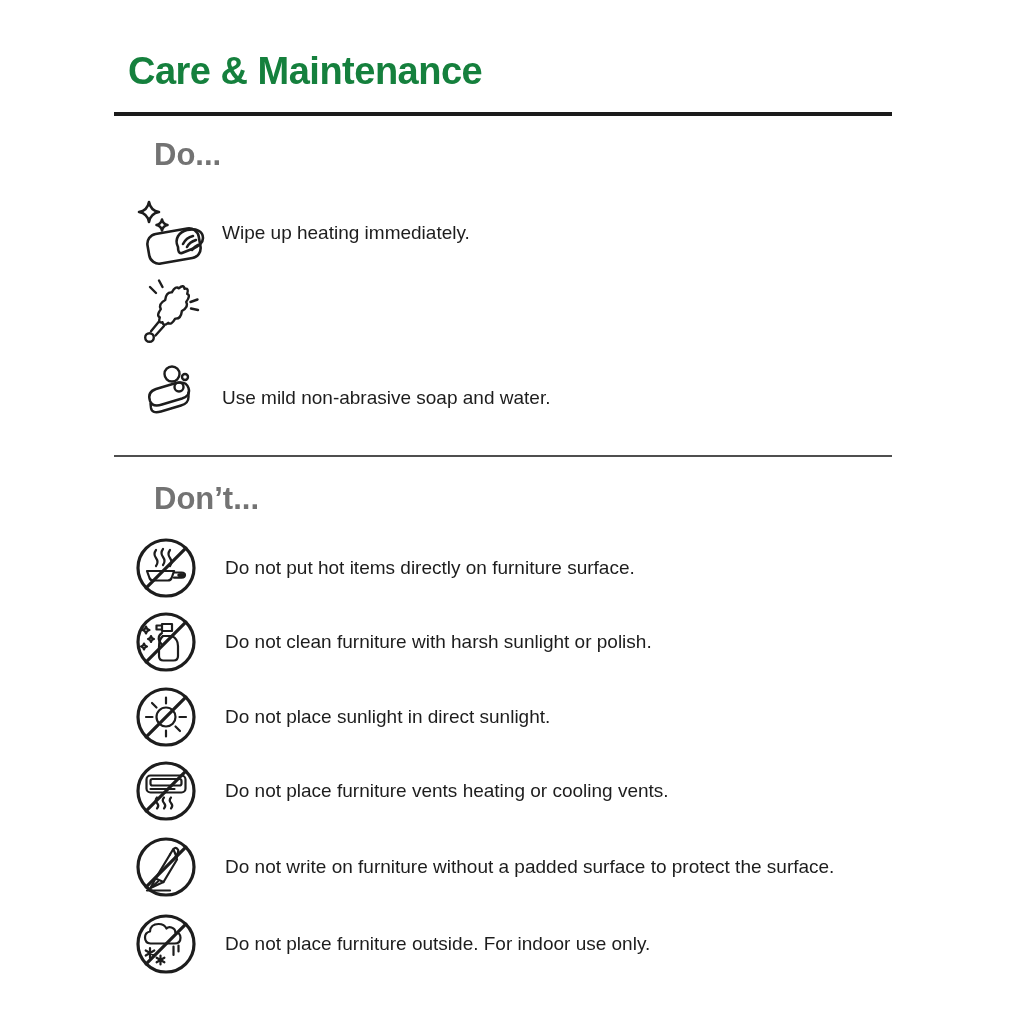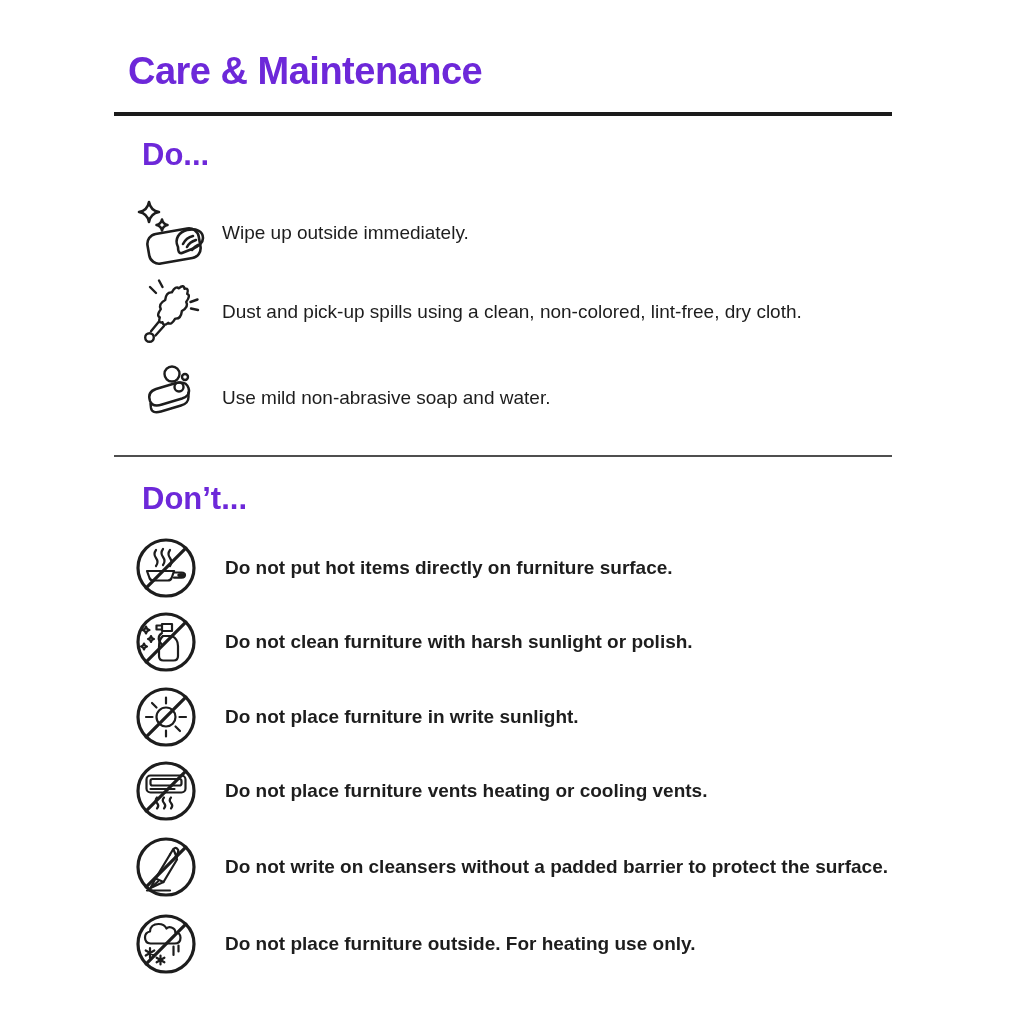--- a/index.html
+++ b/index.html
@@ -1,24 +1,24 @@
 <!DOCTYPE html>
 <html><head>
 <meta charset="utf-8">
 <style>
   html,body{margin:0;padding:0;background:#ffffff;}
   body{width:1024px;height:1024px;position:relative;font-family:"Liberation Sans",sans-serif;color:#1d1d1d;overflow:hidden;}
   .abs{position:absolute;}
-  .page-title{left:128px;top:52px;font-size:38px;font-weight:bold;letter-spacing:-0.5px;line-height:1;color:#6d28d9;}
+  .page-title{left:128px;top:52px;font-size:38px;font-weight:bold;letter-spacing:-0.5px;line-height:1;color:#15803d;}
   .rule-thick{left:114px;top:112px;width:778px;height:4px;background:#1b1b1b;}
   .rule-thin{left:114px;top:455px;width:778px;height:2px;background:#4f4f4f;}
-  .section-heading{left:142px;font-size:31px;font-weight:bold;line-height:1;color:#6d28d9;}
+  .section-heading{left:154px;font-size:31px;font-weight:bold;line-height:1;color:#737373;}
   .row{position:absolute;left:134px;right:40px;display:flex;align-items:center;}
   .do-row{height:72px;}
-  .dont-row{height:66px;font-weight:bold;}
+  .dont-row{height:66px;}
   .icon-slot{flex:0 0 auto;display:flex;align-items:center;}
   .do-row .icon-slot{width:88px;}
   .dont-row .icon-slot{width:91px;}
   .row-text{font-size:19px;line-height:1.25;color:#1d1d1d;}
   svg{display:block;}
   svg path, svg rect, svg circle, svg line, svg ellipse{fill:none;stroke:#1d1d1d;stroke-linecap:round;stroke-linejoin:round;}
 </style>
 </head>
 <body>
 
@@ -30,34 +30,33 @@
 <div class="row do-row" style="top:197px">
   <div class="icon-slot">
     <svg width="84" height="72" viewBox="0 0 84 72" stroke-width="2.6">
       <path d="M15 5 Q16.5 13.5 25 15 Q16.5 16.5 15 25 Q13.5 16.5 5 15 Q13.5 13.5 15 5 Z"></path>
       <path d="M28 22.5 Q29 27 33.5 28 Q29 29 28 33.5 Q27 29 22.5 28 Q27 27 28 22.5 Z"></path>
       <rect x="14" y="34" width="52" height="30" rx="10" transform="rotate(-10 40 49)"></rect>
       <path d="M44 50 c-4 -8 1 -15 9 -17 c9 -2 16 1 16 8 c0 6 -6 9 -11 11 l-10 4 c-3 1 -4 -2 -4 -6 z"></path>
       <path d="M49 47 c2 -4 6 -7 10 -8 M53 50 c2 -4 6 -6 9 -7 M58 53 c2 -3 4 -4 6 -5"></path>
     </svg>
   </div>
-  <div class="row-text">Wipe up outside immediately.</div>
+  <div class="row-text">Wipe up heating immediately.</div>
 </div>
 
 <div class="row do-row" style="top:276px">
   <div class="icon-slot">
     <svg width="84" height="72" viewBox="0 0 84 72" stroke-width="2.4">
       <path d="M50.5 12.8 Q55.2 11.6 53.2 17.8 Q57 19.4 52.2 25.9 Q55 30.8 47.9 35 Q46.9 43.2 41.2 42.6 Q37.1 49.7 34.2 46.8 Q29.2 51 28.5 46.2 Q23.8 47.5 25.8 41.3 Q22 39.7 26.8 33.1 Q24 28.1 31.2 24 Q32.1 15.8 37.8 16.4 Q41.9 9.3 44.8 12.3 Q49.8 8 50.5 12.8 Z"></path>
       <path d="M25 45.5 L17 55.3 M30 50 L21.5 59.5"></path>
       <circle cx="15.5" cy="61.5" r="4.3"></circle>
       <path d="M25 4.5 l3.5 6.5 M16 11 l6 6"></path>
       <path d="M56.5 26 l7 -2.5 M57 32.5 l7 1.5"></path>
     </svg>
   </div>
-  <div class="row-text">Dust and pick-up spills using a clean, non-colored, lint-free, dry cloth.</div>
 </div>
 
 <div class="row do-row" style="top:362px">
   <div class="icon-slot">
     <svg width="84" height="72" viewBox="0 0 84 72" stroke-width="2.4">
       <circle cx="38" cy="12" r="7.5"></circle>
       <circle cx="51" cy="15" r="3"></circle>
       <circle cx="45" cy="25" r="4.5"></circle>
       <path d="M16 39 Q13 30 22 27 L42 21 Q52 18.5 54.5 26 Q57 33.5 48 36.5 L28 42.5 Q18.5 45.5 16 39 Z"></path>
       <path d="M16.5 41.5 L17 46 Q18 52 27 49.5 L47 43.5 Q54.5 41.5 54.5 35 L54.5 30.5"></path>
@@ -103,21 +102,21 @@
 
 <div class="row dont-row" style="top:684px">
   <div class="icon-slot">
     <svg width="64" height="64" viewBox="0 0 64 64" stroke-width="2.2">
       <circle cx="32" cy="32" r="9.5"></circle>
       <path d="M32 18.5 V12.5 M32 45.5 V51.5 M18.5 32 H12 M45.5 32 H52 M41.5 22.5 L46 18 M22.5 22.5 L18 18 M41.5 41.5 L46 46 M22.5 41.5 L18 46"></path>
       <circle cx="32" cy="32" r="28" stroke-width="3.2"></circle>
       <line x1="51.8" y1="12.2" x2="12.2" y2="51.8" stroke-width="3.2"></line>
     </svg>
   </div>
-  <div class="row-text">Do not place furniture in write sunlight.</div>
+  <div class="row-text">Do not place sunlight in direct sunlight.</div>
 </div>
 
 <div class="row dont-row" style="top:758px">
   <div class="icon-slot">
     <svg width="64" height="64" viewBox="0 0 64 64" stroke-width="2.2">
       <rect x="12.5" y="16.5" width="39" height="17" rx="4"></rect>
       <rect x="16.5" y="20" width="31" height="6.5" rx="2"></rect>
       <path d="M16.5 30 h24"></path>
       <path d="M23 38.5 q-2.5 3 0 5.5 q2.5 2.7 0 5.5 M30 38.5 q-2.5 3 0 5.5 q2.5 2.7 0 5.5 M37 38.5 q-2.5 3 0 5.5 q2.5 2.7 0 5.5"></path>
       <circle cx="32" cy="32" r="28" stroke-width="3.2"></circle>
@@ -133,28 +132,28 @@
       <path d="M21.5 43.5 L36 19.5 M29.5 47 L43 24.5"></path>
       <path d="M36 19.5 l3 -5 q1.8 -2.6 4 -1 q2.2 1.7 0.8 4.2 l-3 5.8"></path>
       <path d="M39.5 14.5 L43 23"></path>
       <path d="M21.5 43.5 L16.5 53 L29.5 47 z"></path>
       <path d="M16.5 53 L24 46.5"></path>
       <path d="M13 55.5 H36"></path>
       <circle cx="32" cy="32" r="28" stroke-width="3.2"></circle>
       <line x1="51.8" y1="12.2" x2="12.2" y2="51.8" stroke-width="3.2"></line>
     </svg>
   </div>
-  <div class="row-text">Do not write on cleansers without a padded barrier to protect the surface.</div>
+  <div class="row-text">Do not write on furniture without a padded surface to protect the surface.</div>
 </div>
 
 <div class="row dont-row" style="top:911px">
   <div class="icon-slot">
     <svg width="64" height="64" viewBox="0 0 64 64" stroke-width="2.2">
       <path d="M16.5 31.5 q-5.5 -0.5 -5.5 -6 q0 -5 5 -6 q0.5 -7.5 8.5 -7.5 q6 0 8 4.5 q2 -2 5 -1 q4 1.3 3.8 5 q5.2 0.2 5.2 5.2 q0 5.8 -6 5.8 z"></path>
       <path d="M39.5 34.5 v8.5 M44.5 33.5 v6"></path>
       <path d="M16 36 V46 M11.7 38.5 L20.3 43.5 M11.7 43.5 L20.3 38.5"></path>
       <path d="M26.5 43.5 V52.5 M22.6 45.7 L30.4 50.3 M22.6 50.3 L30.4 45.7"></path>
       <circle cx="32" cy="32" r="28" stroke-width="3.2"></circle>
       <line x1="51.8" y1="12.2" x2="12.2" y2="51.8" stroke-width="3.2"></line>
     </svg>
   </div>
-  <div class="row-text">Do not place furniture outside. For heating use only.</div>
+  <div class="row-text">Do not place furniture outside. For indoor use only.</div>
 </div>
 
 </body></html>

